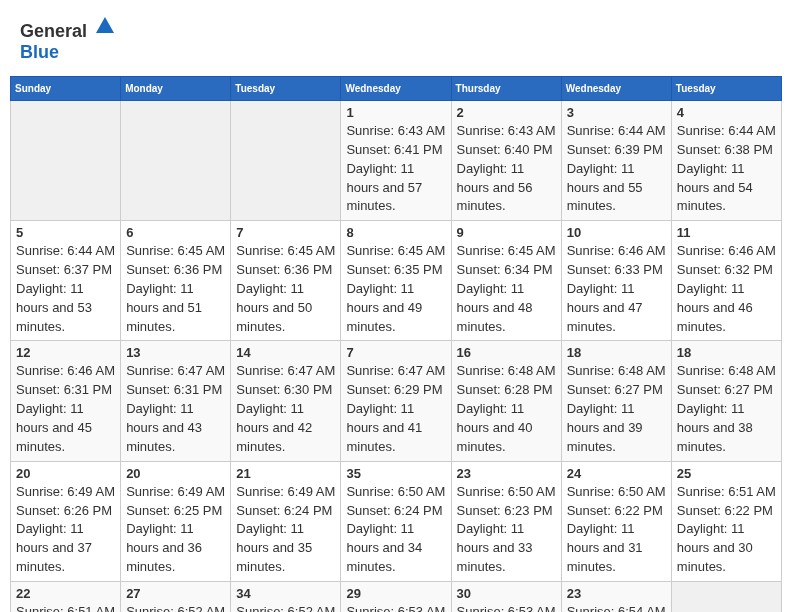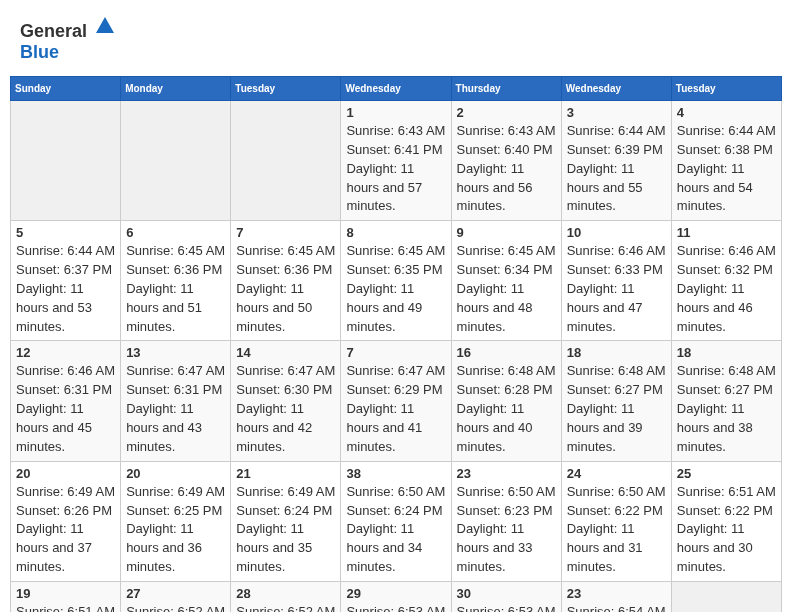--- a/index.html
+++ b/index.html
@@ -208,47 +208,47 @@
         </td>
         <td>
           <span class="day-number">20</span>
           <div class="day-info">Sunrise: 6:49 AM<br>Sunset: 6:25 PM<br>Daylight: 11 hours and 36 minutes.</div>
         </td>
         <td>
           <span class="day-number">21</span>
           <div class="day-info">Sunrise: 6:49 AM<br>Sunset: 6:24 PM<br>Daylight: 11 hours and 35 minutes.</div>
         </td>
         <td>
-          <span class="day-number">38</span>
+          <span class="day-number">35</span>
           <div class="day-info">Sunrise: 6:50 AM<br>Sunset: 6:24 PM<br>Daylight: 11 hours and 34 minutes.</div>
         </td>
         <td>
           <span class="day-number">23</span>
           <div class="day-info">Sunrise: 6:50 AM<br>Sunset: 6:23 PM<br>Daylight: 11 hours and 33 minutes.</div>
         </td>
         <td>
           <span class="day-number">24</span>
           <div class="day-info">Sunrise: 6:50 AM<br>Sunset: 6:22 PM<br>Daylight: 11 hours and 31 minutes.</div>
         </td>
         <td>
           <span class="day-number">25</span>
           <div class="day-info">Sunrise: 6:51 AM<br>Sunset: 6:22 PM<br>Daylight: 11 hours and 30 minutes.</div>
         </td>
       </tr>
       <tr>
         <td>
-          <span class="day-number">19</span>
+          <span class="day-number">22</span>
           <div class="day-info">Sunrise: 6:51 AM<br>Sunset: 6:21 PM<br>Daylight: 11 hours and 29 minutes.</div>
         </td>
         <td>
           <span class="day-number">27</span>
           <div class="day-info">Sunrise: 6:52 AM<br>Sunset: 6:20 PM<br>Daylight: 11 hours and 28 minutes.</div>
         </td>
         <td>
-          <span class="day-number">28</span>
+          <span class="day-number">34</span>
           <div class="day-info">Sunrise: 6:52 AM<br>Sunset: 6:20 PM<br>Daylight: 11 hours and 27 minutes.</div>
         </td>
         <td>
           <span class="day-number">29</span>
           <div class="day-info">Sunrise: 6:53 AM<br>Sunset: 6:19 PM<br>Daylight: 11 hours and 26 minutes.</div>
         </td>
         <td>
           <span class="day-number">30</span>
           <div class="day-info">Sunrise: 6:53 AM<br>Sunset: 6:19 PM<br>Daylight: 11 hours and 25 minutes.</div>
         </td>

